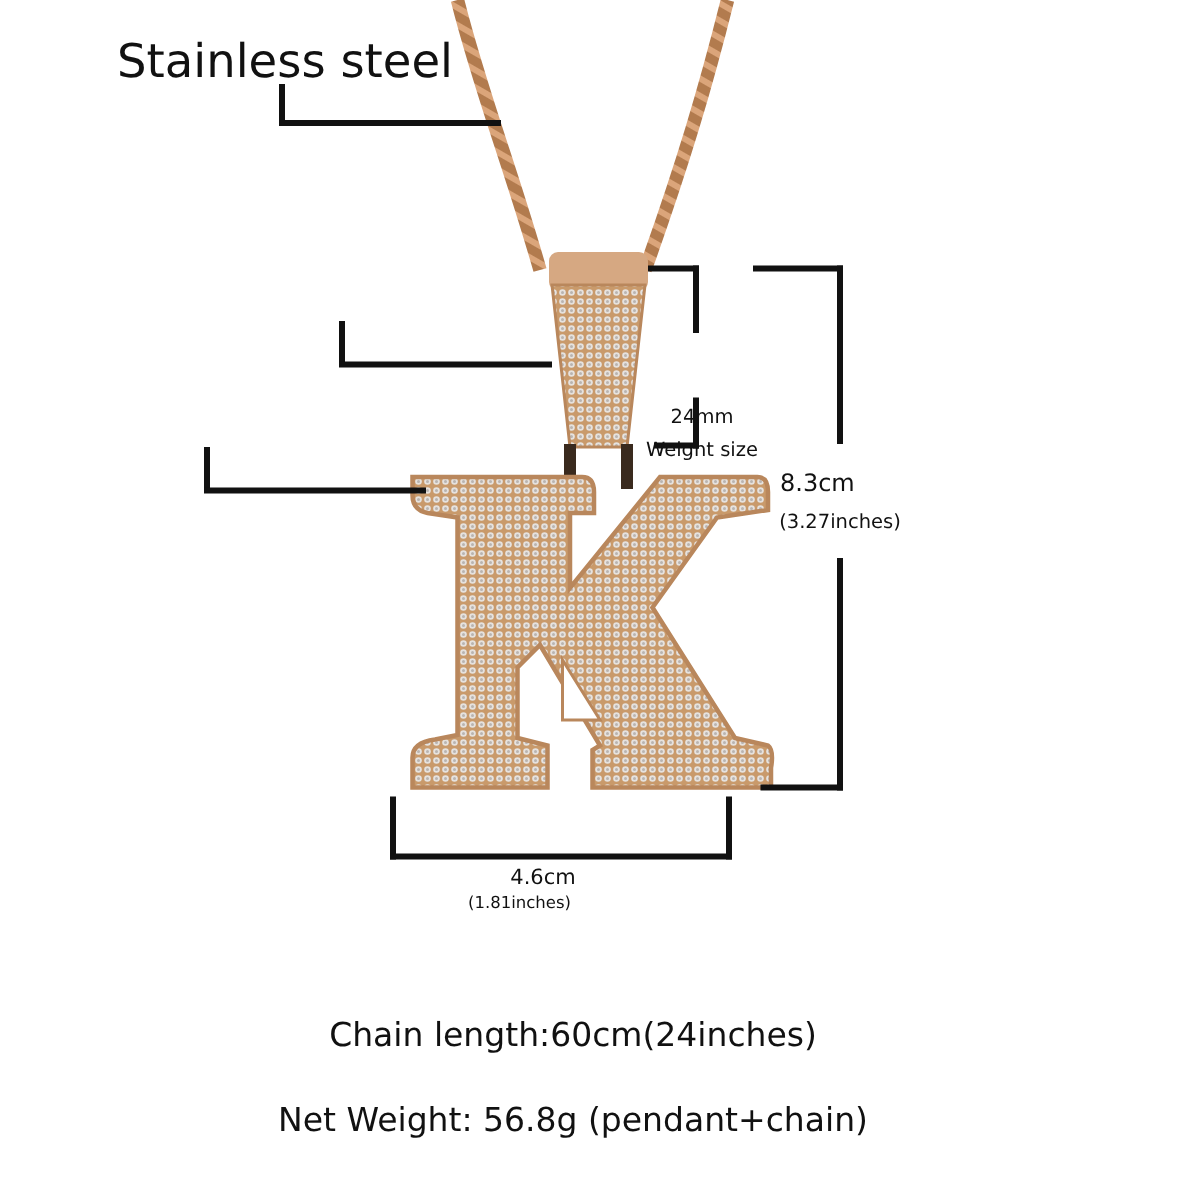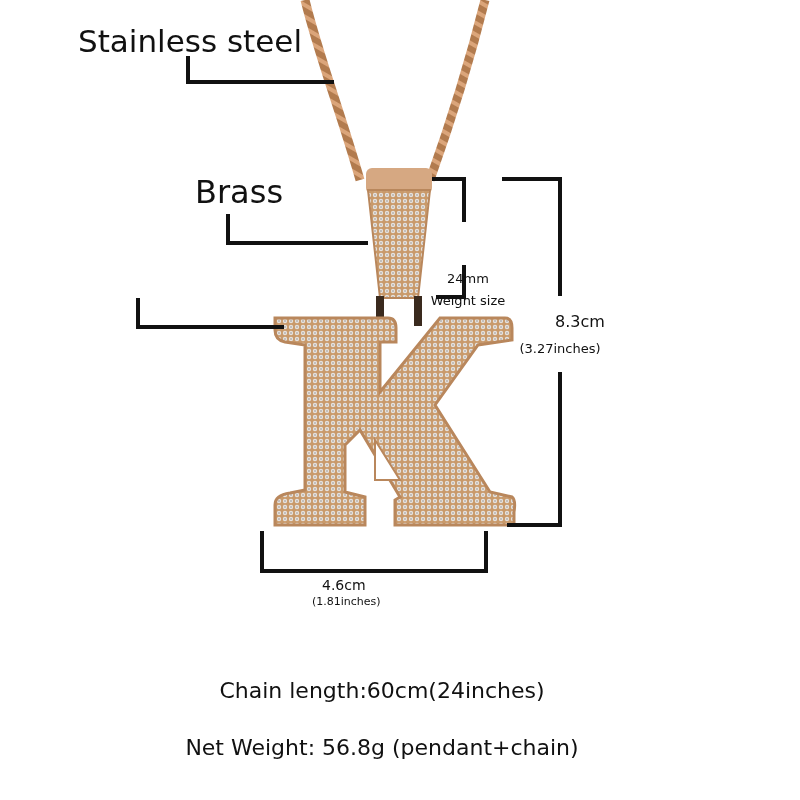--- a/index.html
+++ b/index.html
@@ -46,42 +46,41 @@
     <g>
       <path d="M275 318 L388 318 Q396 318 396 328 L396 342 L380 342 L380 392 L440 318 L505 318 Q512 318 512 328 L512 340 L478 345 L435 405 L490 492 L512 497 Q516 500 514 512 L514 525 L395 525 L395 500 L400 497 L360 430 L345 445 L345 492 L365 497 L365 525 L275 525 L275 505 Q275 495 290 493 L305 490 L305 345 L285 342 Q275 340 275 330 Z" fill="url(#pave)" stroke="#b9875c" stroke-width="3"></path>
       <path d="M375 480 L375 440 L400 480 Z" fill="#ffffff" stroke="#b9875c" stroke-width="2"></path>
     </g>
   </svg>
 
   <div class="lbl sans" style="left:78px;top:26px;font-size:31px;">Stainless steel</div>
   <div class="line" style="left:186px;top:56px;width:4px;height:28px;"></div>
   <div class="line" style="left:186px;top:80px;width:148px;height:4px;"></div>
 
-  <div class="lbl sans" style="left:195px;top:176px;font-size:32px;">Brass</div>
   <div class="line" style="left:226px;top:214px;width:4px;height:30px;"></div>
   <div class="line" style="left:226px;top:241px;width:142px;height:4px;"></div>
 
   <div class="line" style="left:136px;top:298px;width:4px;height:30px;"></div>
   <div class="line" style="left:136px;top:325px;width:148px;height:4px;"></div>
 
   <div class="line" style="left:432px;top:177px;width:34px;height:4px;"></div>
   <div class="line" style="left:462px;top:177px;width:4px;height:45px;"></div>
   <div class="line" style="left:462px;top:265px;width:4px;height:34px;"></div>
   <div class="line" style="left:436px;top:295px;width:30px;height:4px;"></div>
   <div class="lbl sans small" style="left:440px;top:224px;width:56px;">24mm</div>
   <div class="lbl sans small" style="left:428px;top:246px;width:80px;">Weight size</div>
 
   <div class="line" style="left:502px;top:177px;width:60px;height:4px;"></div>
   <div class="line" style="left:558px;top:177px;width:4px;height:119px;"></div>
   <div class="line" style="left:558px;top:372px;width:4px;height:155px;"></div>
   <div class="line" style="left:507px;top:523px;width:55px;height:4px;"></div>
-  <div class="lbl sans" style="left:540px;top:314px;width:80px;text-align:center;font-size:16px;">8.3cm</div>
+  <div class="lbl sans" style="left:520px;top:314px;width:80px;font-size:16px;">8.3cm</div>
   <div class="lbl sans" style="left:510px;top:342px;width:100px;text-align:center;font-size:13px;">(3.27inches)</div>
 
   <div class="line" style="left:260px;top:531px;width:4px;height:42px;"></div>
   <div class="line" style="left:260px;top:569px;width:228px;height:4px;"></div>
   <div class="line" style="left:484px;top:531px;width:4px;height:42px;"></div>
-  <div class="lbl sans" style="left:322px;top:578px;width:80px;text-align:left;font-size:14px;">4.6cm</div>
+  <div class="lbl sans" style="left:322px;top:578px;width:80px;text-align:center;font-size:14px;">4.6cm</div>
   <div class="lbl sans" style="left:312px;top:596px;width:100px;font-size:11px;">(1.81inches)</div>
 
   <div class="spec" style="top:678px;left:-18px;">Chain length:60cm(24inches)</div>
   <div class="spec" style="top:735px;left:-18px;">Net Weight: 56.8g (pendant+chain)</div>
 </div>
 
 </body></html>

